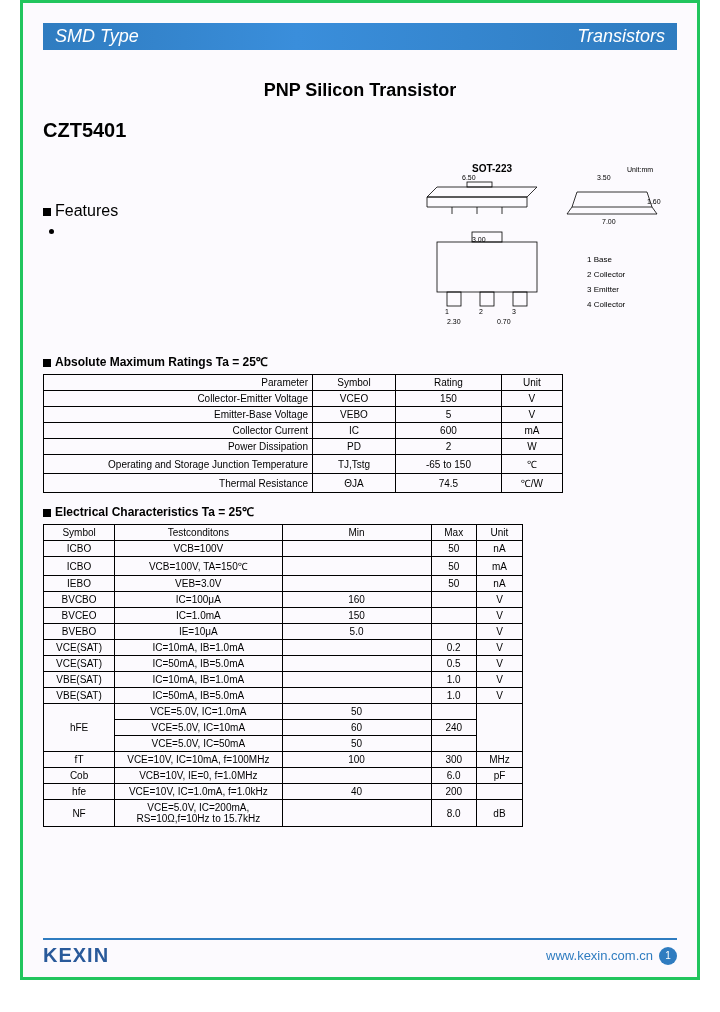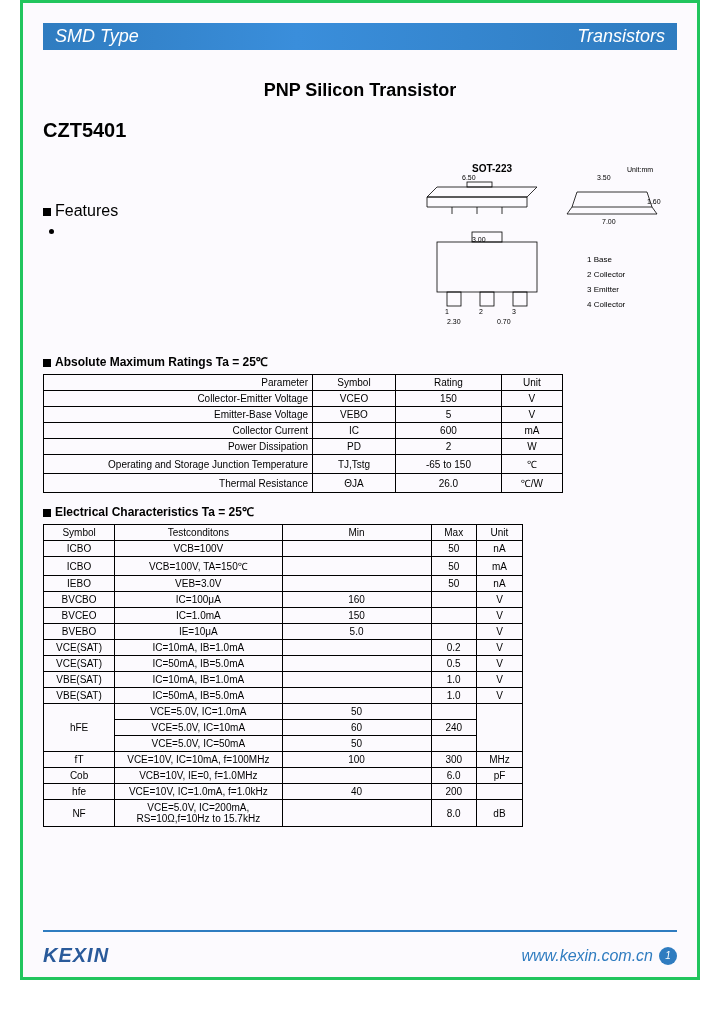--- a/index.html
+++ b/index.html
@@ -94,31 +94,30 @@
   .t2 td:nth-child(3),.t2 td:nth-child(4){width:45px;}
   .t2 td:nth-child(5){width:45px;}
   .footer {
     position: absolute;
     bottom: 10px;
     left: 20px; right: 20px;
     border-top: 2px solid #2f7cc0;
     display: flex;
     justify-content: space-between;
     align-items: center;
-    padding-top: 12px;
-    font-style: italic;
+    padding-top: 4px;
   }
   .logo {
     font-family: Arial, sans-serif;
     font-weight: bold;
     font-size: 20px;
     color: #2a5a9a;
     letter-spacing: 1px;
   }
-  .url { color: #2f7cc0; font-size: 16px; }
+  .url { color: #2f7cc0; font-size: 13px; }
   .pagenum {
     width: 18px;height:18px;border-radius:50%;
     background:#2f7cc0;color:#fff;
     display:flex;align-items:center;justify-content:center;
     font-size:10px;margin-left:6px;
   }
 </style>
 </head>
 <body>
 
@@ -221,21 +220,21 @@
         </tr>
         <tr>
           <td>Operating and Storage Junction Temperature</td>
           <td>TJ,Tstg</td>
           <td>-65 to 150</td>
           <td>℃</td>
         </tr>
         <tr>
           <td>Thermal Resistance</td>
           <td>ΘJA</td>
-          <td>26.0</td>
+          <td>74.5</td>
           <td>℃/W</td>
         </tr>
       </tbody>
   </table>
 
   <div class="section-h"><span class="sqbullet"></span><span>Electrical Characteristics Ta = 25℃</span></div>
   <table class="t2">
     <tbody>
         <tr>
       <td>Symbol</td>

